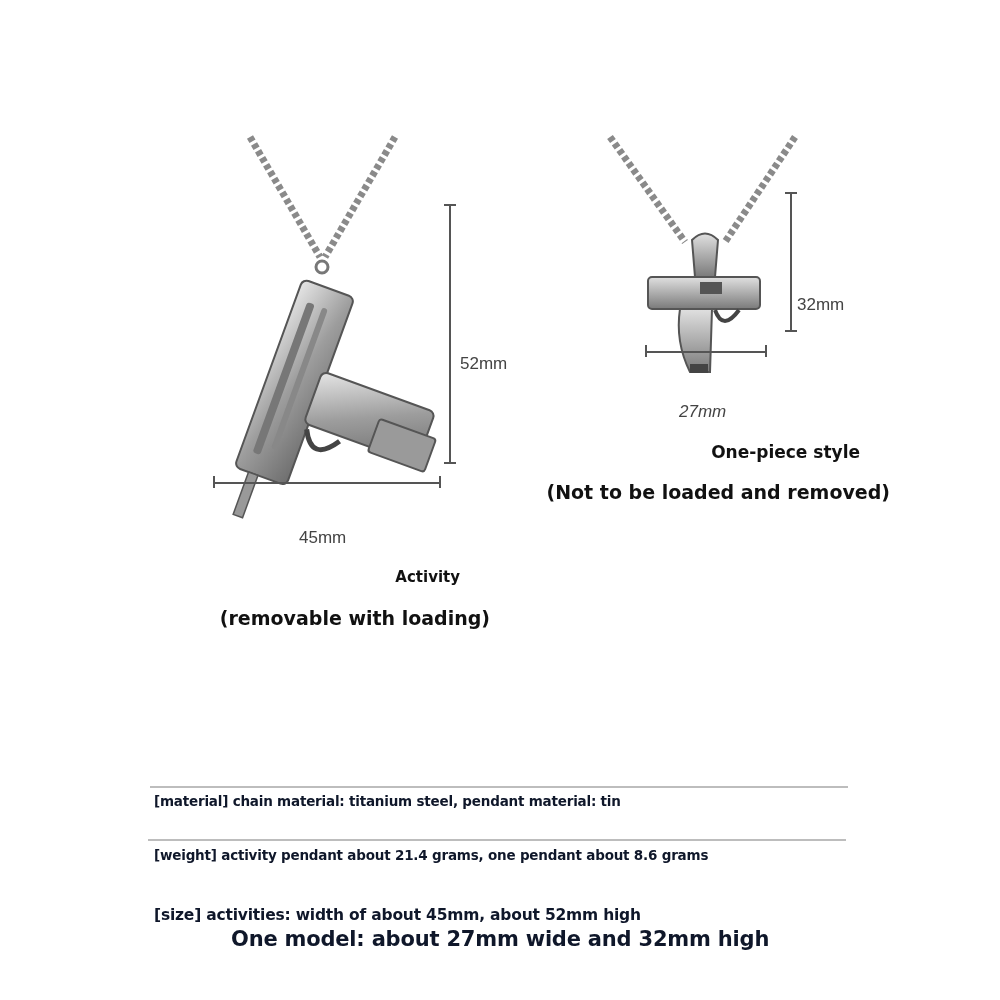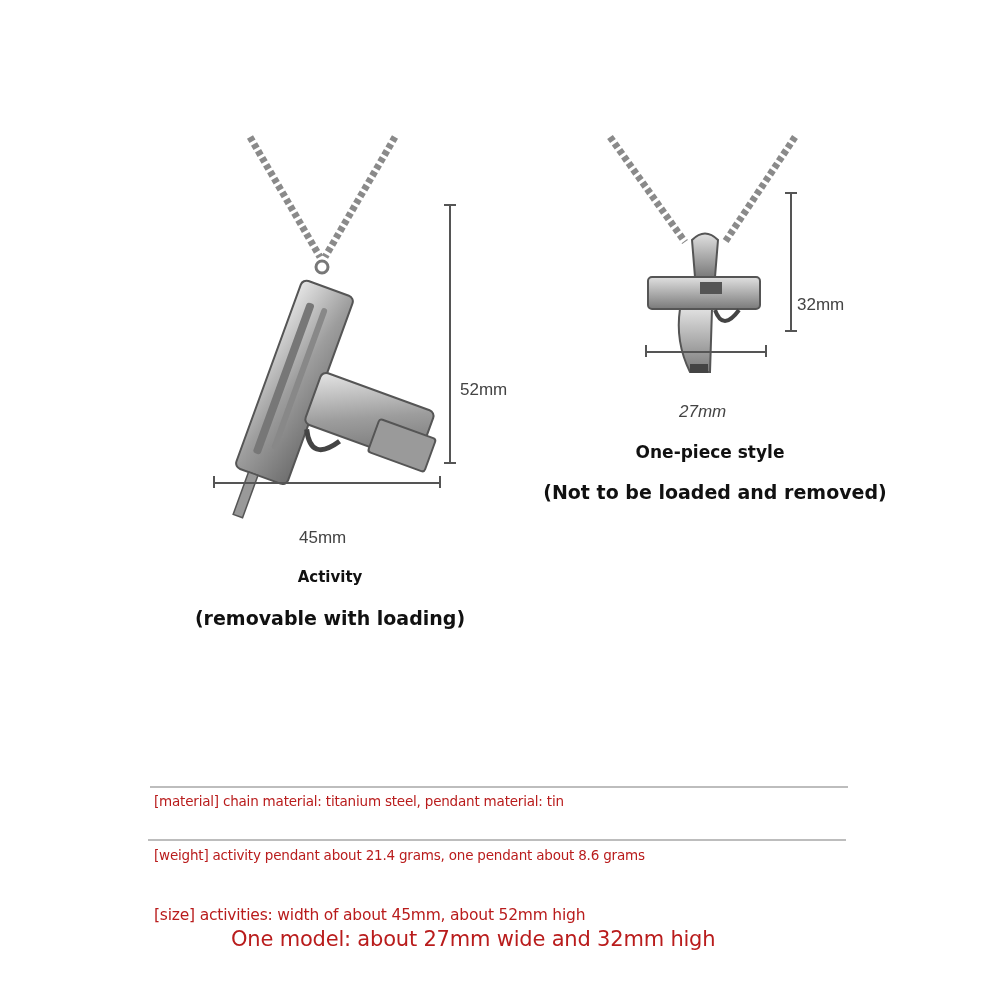--- a/index.html
+++ b/index.html
@@ -2,22 +2,22 @@
 <html><head>
 <meta charset="utf-8">
 <style>
   html, body { margin: 0; padding: 0; }
   body {
     width: 1000px; height: 1000px; background: #ffffff; position: relative; overflow: hidden;
     font-family: "DejaVu Sans", sans-serif; color: #111;
   }
   .abs { position: absolute; margin-top: 42px; }
   .dim-label { font-family: "Liberation Sans", sans-serif; font-size: 17px; color: #444; }
-  .caption { font-family: "DejaVu Sans", sans-serif; font-weight: bold; color: #111; text-align: center; }
-  .spec { font-family: "DejaVu Sans", sans-serif; font-weight: normal; font-size: 13.5px; color: #b91c1c; letter-spacing: -0.2px; }
+  .caption { font-family: "DejaVu Sans", sans-serif; font-weight: bold; color: #111; text-align: right; }
+  .spec { font-family: "DejaVu Sans", sans-serif; font-weight: bold; font-size: 13.5px; color: #0f172a; letter-spacing: -0.2px; }
   .rule { position: absolute; height: 2px; background: #bdbdbd; }
   .vline { position: absolute; width: 2px; background: #555; }
   .hline { position: absolute; height: 2px; background: #555; }
   .tick-h { position: absolute; width: 12px; height: 2px; background: #555; }
   .tick-v { position: absolute; width: 2px; height: 12px; background: #555; }
 </style>
 </head>
 <body>
 
 <div class="abs" style="left:200px; top:90px; width:260px; height:420px;">
@@ -45,21 +45,21 @@
       <path d="M95 140 q15 30 35 0" stroke="#444" stroke-width="5" fill="none"></path>
 
       <rect x="55" y="200" width="10" height="45" fill="#999" stroke="#555" stroke-width="1.5"></rect>
     </g>
   </svg>
 </div>
 
 <div class="vline" style="left:449px; top:205px; height:258px;"></div>
 <div class="tick-h" style="left:444px; top:204px;"></div>
 <div class="tick-h" style="left:444px; top:462px;"></div>
-<div class="abs dim-label" style="left:460px; top:338px;">52mm</div>
+<div class="abs dim-label" style="left:460px; top:312px;">52mm</div>
 
 <div class="hline" style="left:214px; top:482px; width:226px;"></div>
 <div class="tick-v" style="left:213px; top:476px;"></div>
 <div class="tick-v" style="left:439px; top:476px;"></div>
 <div class="abs dim-label" style="left:299px; top:486px;">45mm</div>
 
 <div class="abs caption" style="left:200px; top:526px; width:260px; font-size:15px;">Activity</div>
 <div class="abs caption" style="left:170px; top:565px; width:320px; font-size:19px;">(removable with loading)</div>
 
 <div class="abs" style="left:600px; top:90px; width:200px; height:250px;">

